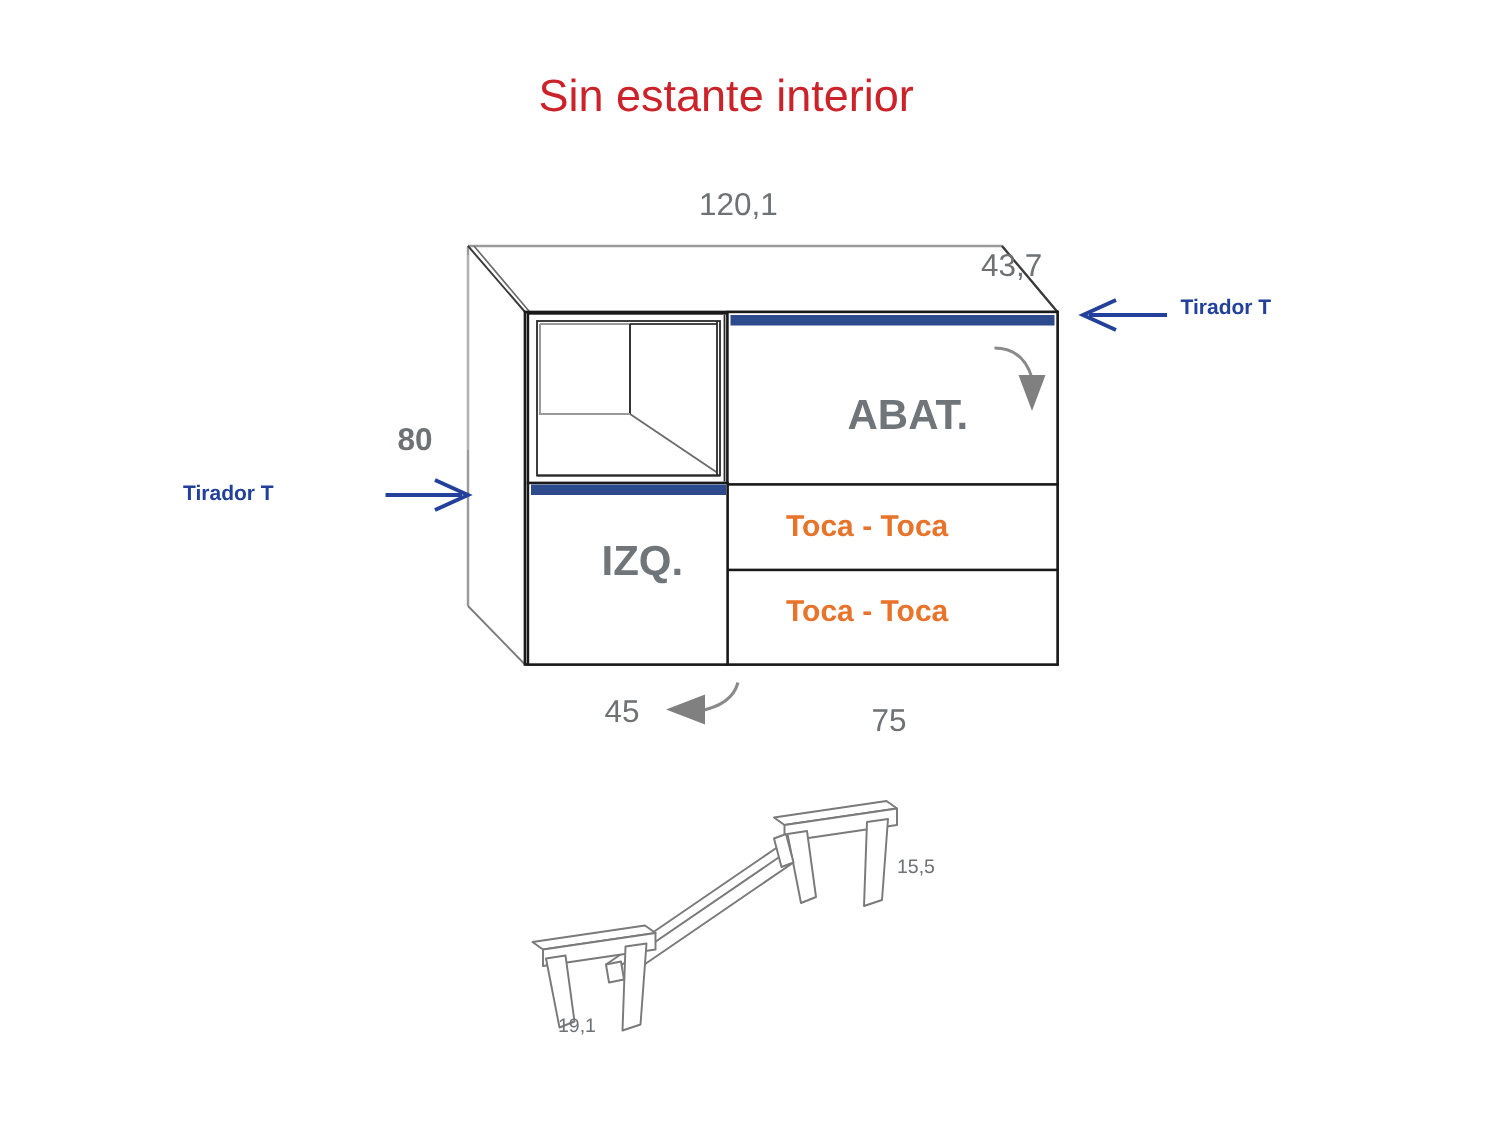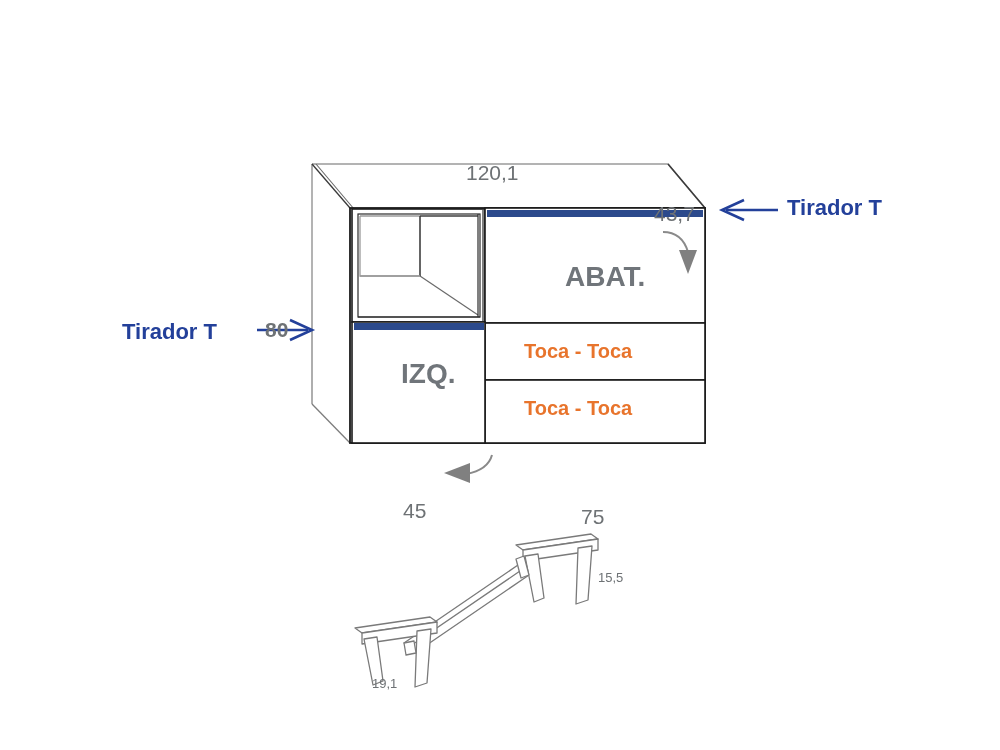--- a/index.html
+++ b/index.html
@@ -36,40 +36,39 @@
     color: #cc2229;
     font-size: 30px;
     font-weight: 400;
     left: 359px;
     top: 50px;
   }
   .dim {
     color: #6e7275;
     font-size: 21px;
     font-weight: 400;
-    margin-top: 36px;
   }
   .dim-small {
     color: #6e7275;
     font-size: 13px;
     font-weight: 400;
   }
   .compartment {
     color: #70757a;
     font-size: 28px;
     font-weight: 700;
   }
   .tocatoca {
     color: #e8742c;
     font-size: 20px;
     font-weight: bold;
   }
   .tirador {
     color: #23409a;
-    font-size: 22px;
+    font-size: 14px;
     font-weight: bold;
   }
   .d-120  { left: 466px; top: 126px; }
   .d-437  { left: 654px; top: 167px; }
   .d-80   { left: 265px; top: 283px; font-weight: bold; }
   .d-45   { left: 403px; top: 464px; }
   .d-75   { left: 581px; top: 470px; }
   .d-155  { left: 598px; top: 571px; }
   .d-392  { left: 372px; top: 677px; }
   .c-abat { left: 565px; top: 263px; }
@@ -177,20 +176,21 @@
 
       <polygon points="364,639 377,637 383,681 373,685"></polygon>
 
       <polygon points="417,631 431,629 427,683 415,687"></polygon>
 
       <polygon points="404,643 414,641 416,653 406,655"></polygon>
     </g>
 
   </svg>
 
+  <div class="lbl title">Sin estante interior</div>
 
   <div class="lbl dim d-120">120,1</div>
   <div class="lbl dim d-437">43,7</div>
   <div class="lbl dim d-80">80</div>
   <div class="lbl dim d-45">45</div>
   <div class="lbl dim d-75">75</div>
 
   <div class="lbl dim-small d-155">15,5</div>
   <div class="lbl dim-small d-392">19,1</div>
 

